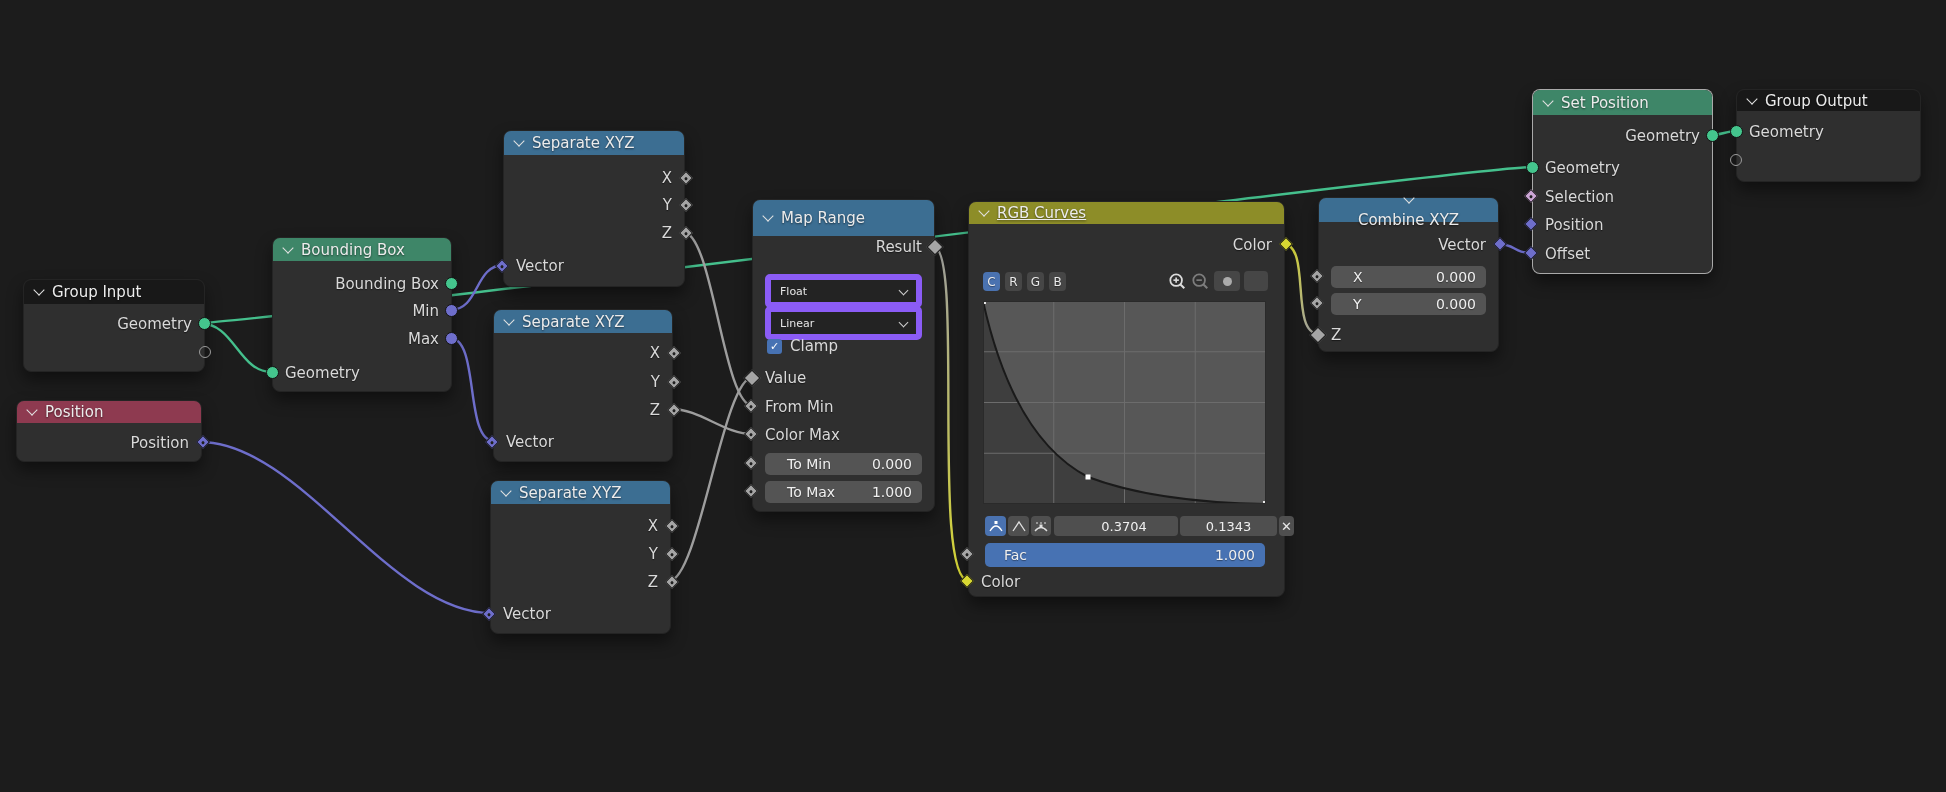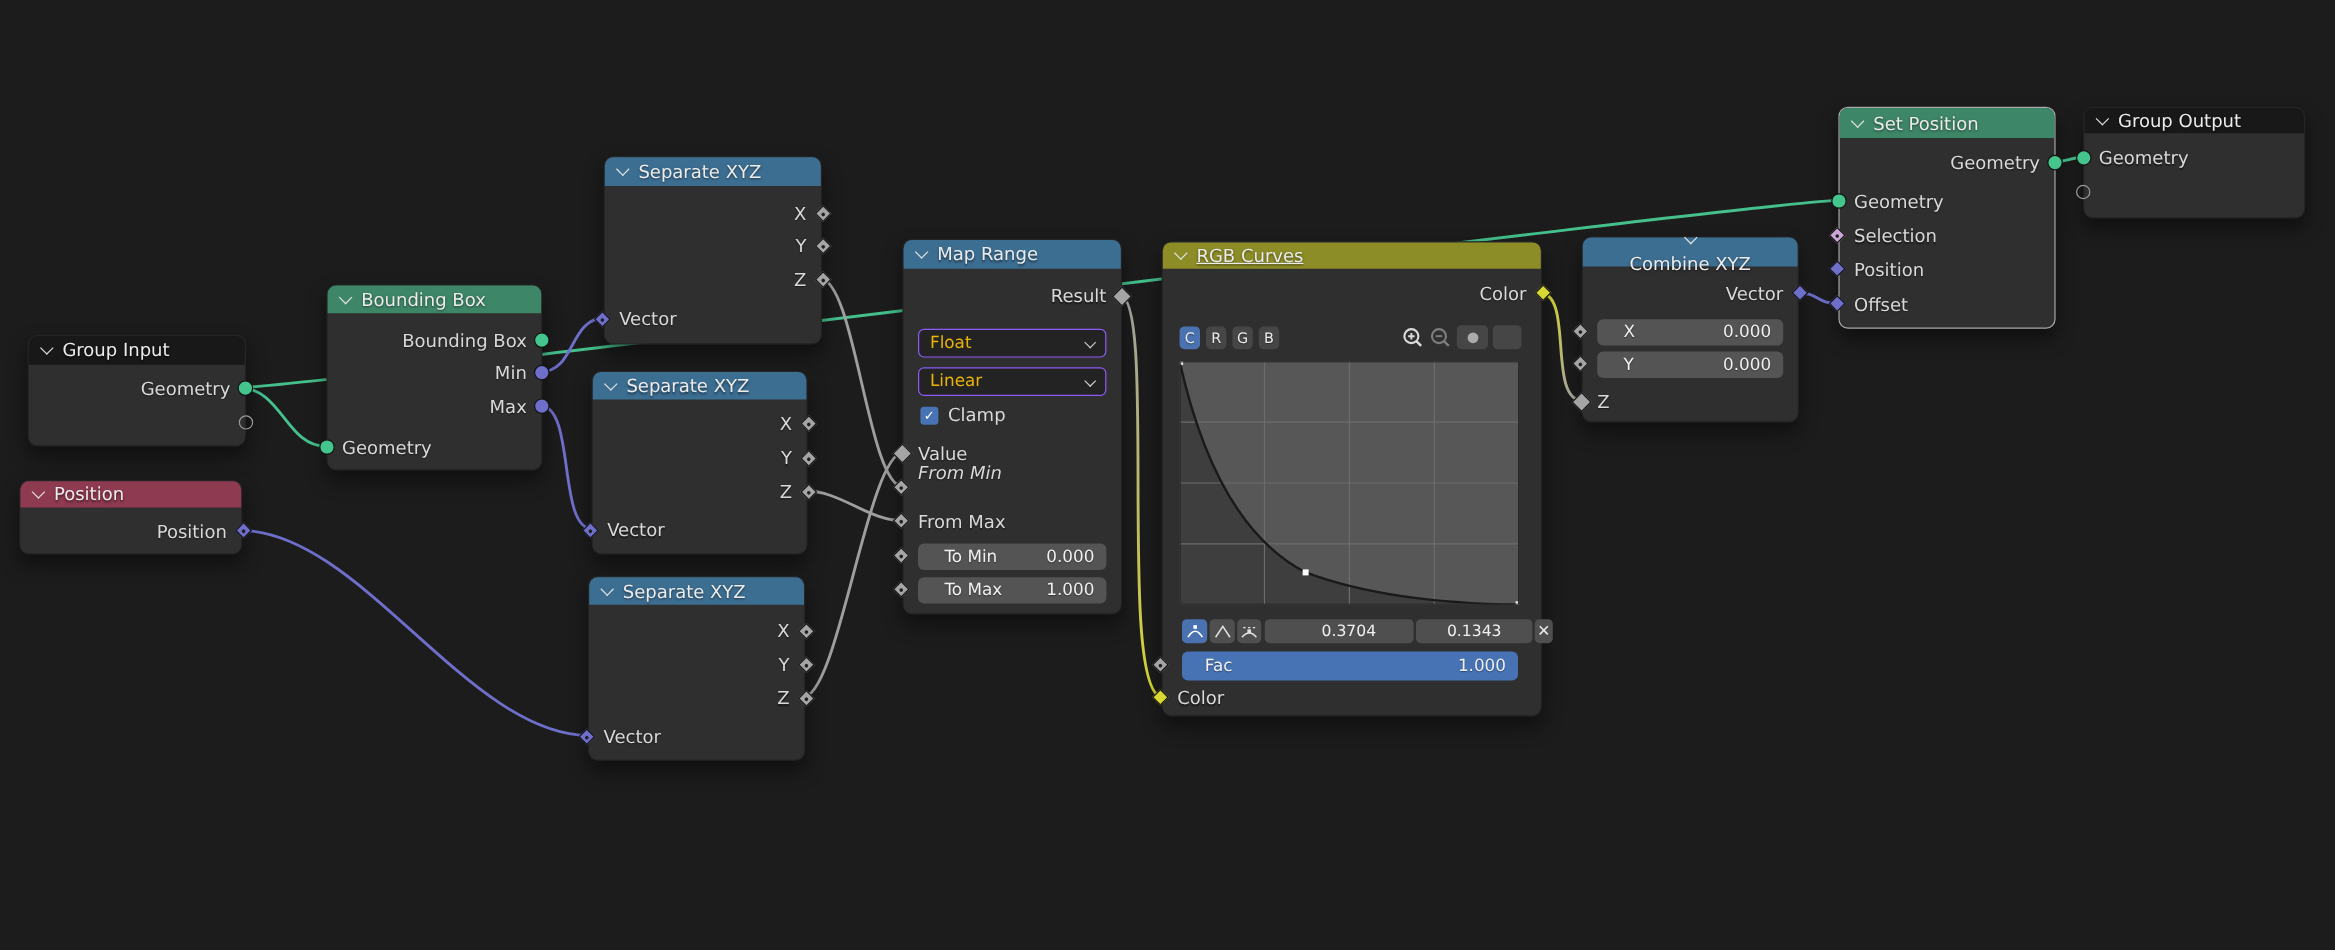--- a/index.html
+++ b/index.html
@@ -23,22 +23,22 @@
   .sock.circle.empty{background:transparent;border:1.6px solid #9a9a9a;width:12px;height:12px;}
   .sock.diamond{width:10px;height:10px;border:1px solid #131313;transform:rotate(45deg);}
   .sock.big{width:12px;height:12px;}
   .sock.dot::after{content:"";position:absolute;left:50%;top:50%;width:3px;height:3px;
         margin:-1.5px 0 0 -1.5px;background:#202020;border-radius:50%;}
   .sL{left:-7px;} .sR{right:-7px;}
   .field{position:absolute;height:22px;background:#545454;border-radius:5px;color:#f0f0f0;
         font-size:14px;display:flex;align-items:center;text-shadow:0 1px 1px rgba(0,0,0,.4);}
   .field .lbl{margin-left:22px;} .field .val{margin-left:auto;margin-right:10px;}
   .field.slider{background:#4772b3;}
-  .dropdown{position:absolute;height:22px;background:#232323;border:1px solid #8b5cf6;
-        border-radius:5px;color:#eab308;font-size:14px;display:flex;align-items:center;padding:0 9px;}
+  .dropdown{position:absolute;height:22px;background:#232323;border:6px solid #8b5cf6;
+        border-radius:5px;color:#e5e5e5;font-size:11px;display:flex;align-items:center;padding:0 9px;}
   .dropdown .dchev{margin-left:auto;width:6px;height:6px;border-left:1.5px solid #cfcfcf;
         border-bottom:1.5px solid #cfcfcf;transform:rotate(-45deg);margin-top:-2px;}
   .cbrow{position:absolute;height:22px;display:flex;align-items:center;gap:8px;color:#d9d9d9;font-size:15px;}
   .cb{width:15px;height:15px;background:#4772b3;border-radius:3px;color:#fff;font-size:11px;
         display:flex;align-items:center;justify-content:center;}
   .chbtn{width:17px;height:19px;background:#464646;border-radius:4px;color:#eaeaea;font-size:12px;
         display:flex;align-items:center;justify-content:center;text-shadow:0 1px 1px rgba(0,0,0,.4);}
   .chbtn.on{background:#4a72b0;}
   .tbtn{height:20px;background:#4f4f4f;border-radius:4px;display:flex;align-items:center;justify-content:center;}
   .tbtn.on{background:#4a72b0;}
@@ -189,21 +189,21 @@
   <div class="row" style="top:122px;">
         <span>Vector</span>
       </div>
   <span class="sock diamond dot sR" style="top:40px;background:#a5a5a5;"></span>
   <span class="sock diamond dot sR" style="top:68px;background:#a5a5a5;"></span>
   <span class="sock diamond dot sR" style="top:96px;background:#a5a5a5;"></span>
   <span class="sock diamond dot sL" style="top:128px;background:#6e6ecb;"></span>
 </div>
 
 <div class="node" style="left:752px;top:199px;width:181px;height:311px;">
-  <div class="hdr" style="height:24px;background:#3c6e92;">
+  <div class="hdr" style="height:36px;background:#3c6e92;">
     <span class="chev"></span>
     <span>Map Range</span>
   </div>
   <div class="row out" style="top:36px;">
         <span>Result</span>
       </div>
   <div class="dropdown" style="top:74px;left:12px;right:12px;">
     <span>Float</span>
     <span class="dchev"></span>
   </div>
@@ -211,25 +211,25 @@
     <span>Linear</span>
     <span class="dchev"></span>
   </div>
   <div class="cbrow" style="top:135px;left:14px;">
     <span class="cb">✓</span>
     <span>Clamp</span>
   </div>
   <div class="row" style="top:167px;">
         <span>Value</span>
       </div>
-  <div class="row" style="top:183px;font-style:italic;">
+  <div class="row" style="top:196px;">
         <span>From Min</span>
       </div>
   <div class="row" style="top:224px;">
-        <span>From Max</span>
+        <span>Color Max</span>
       </div>
   <div class="field" style="top:253px;left:12px;right:12px;">
     <span class="lbl">To Min</span>
     <span class="val">0.000</span>
   </div>
   <div class="field" style="top:281px;left:12px;right:12px;">
     <span class="lbl">To Max</span>
     <span class="val">1.000</span>
   </div>
   <span class="sock diamond big sR" style="top:41px;background:#a5a5a5;"></span>

